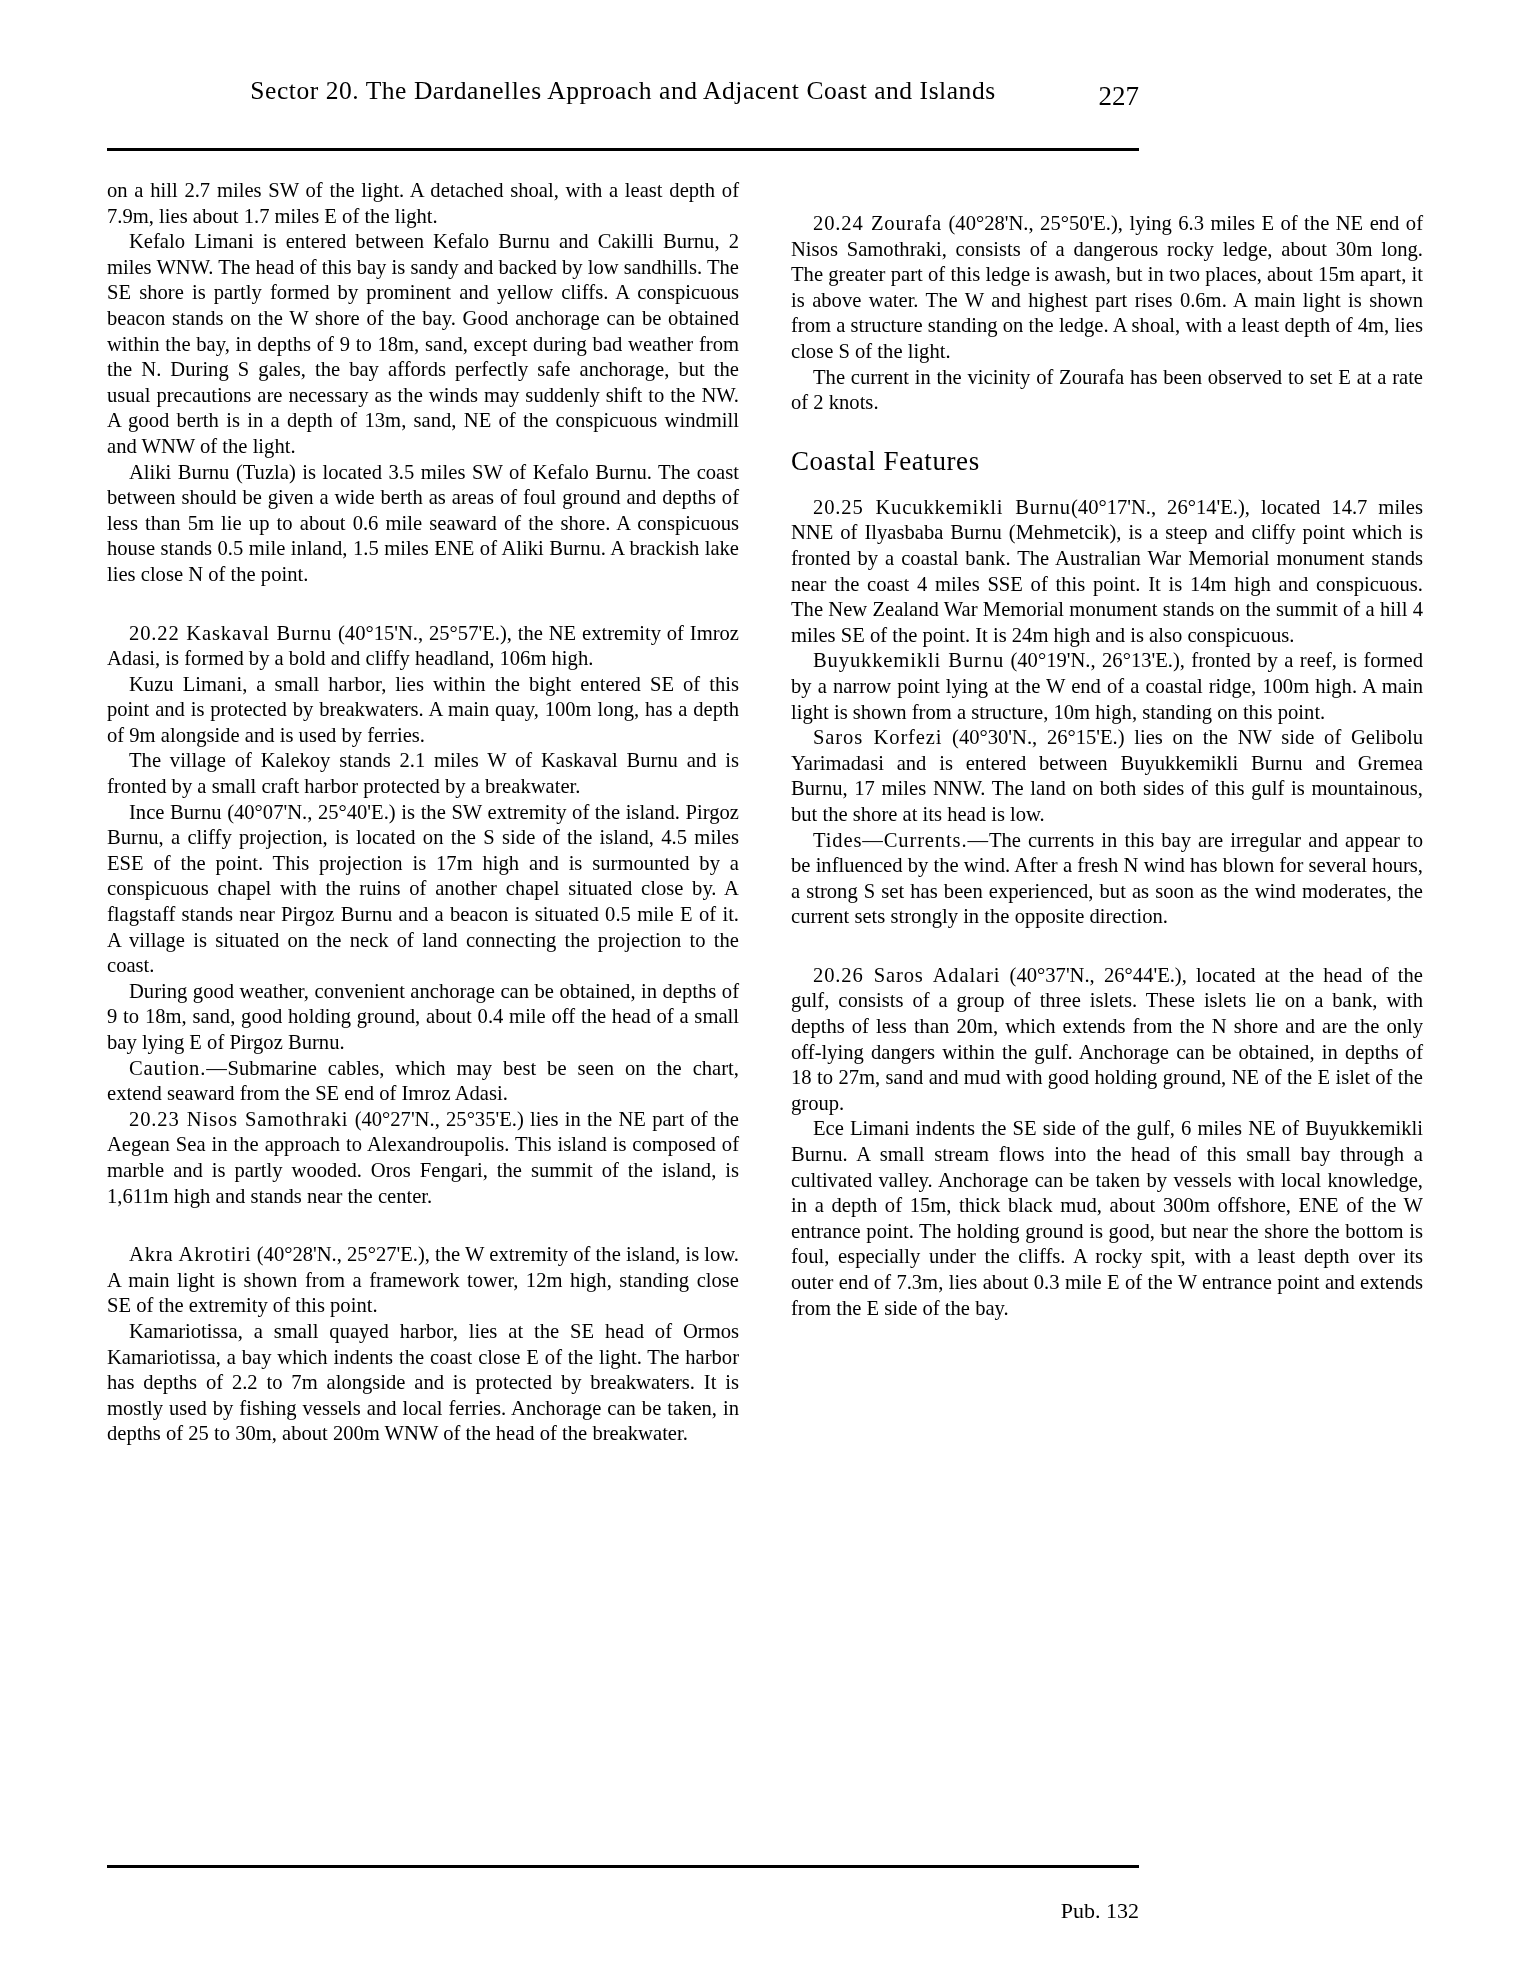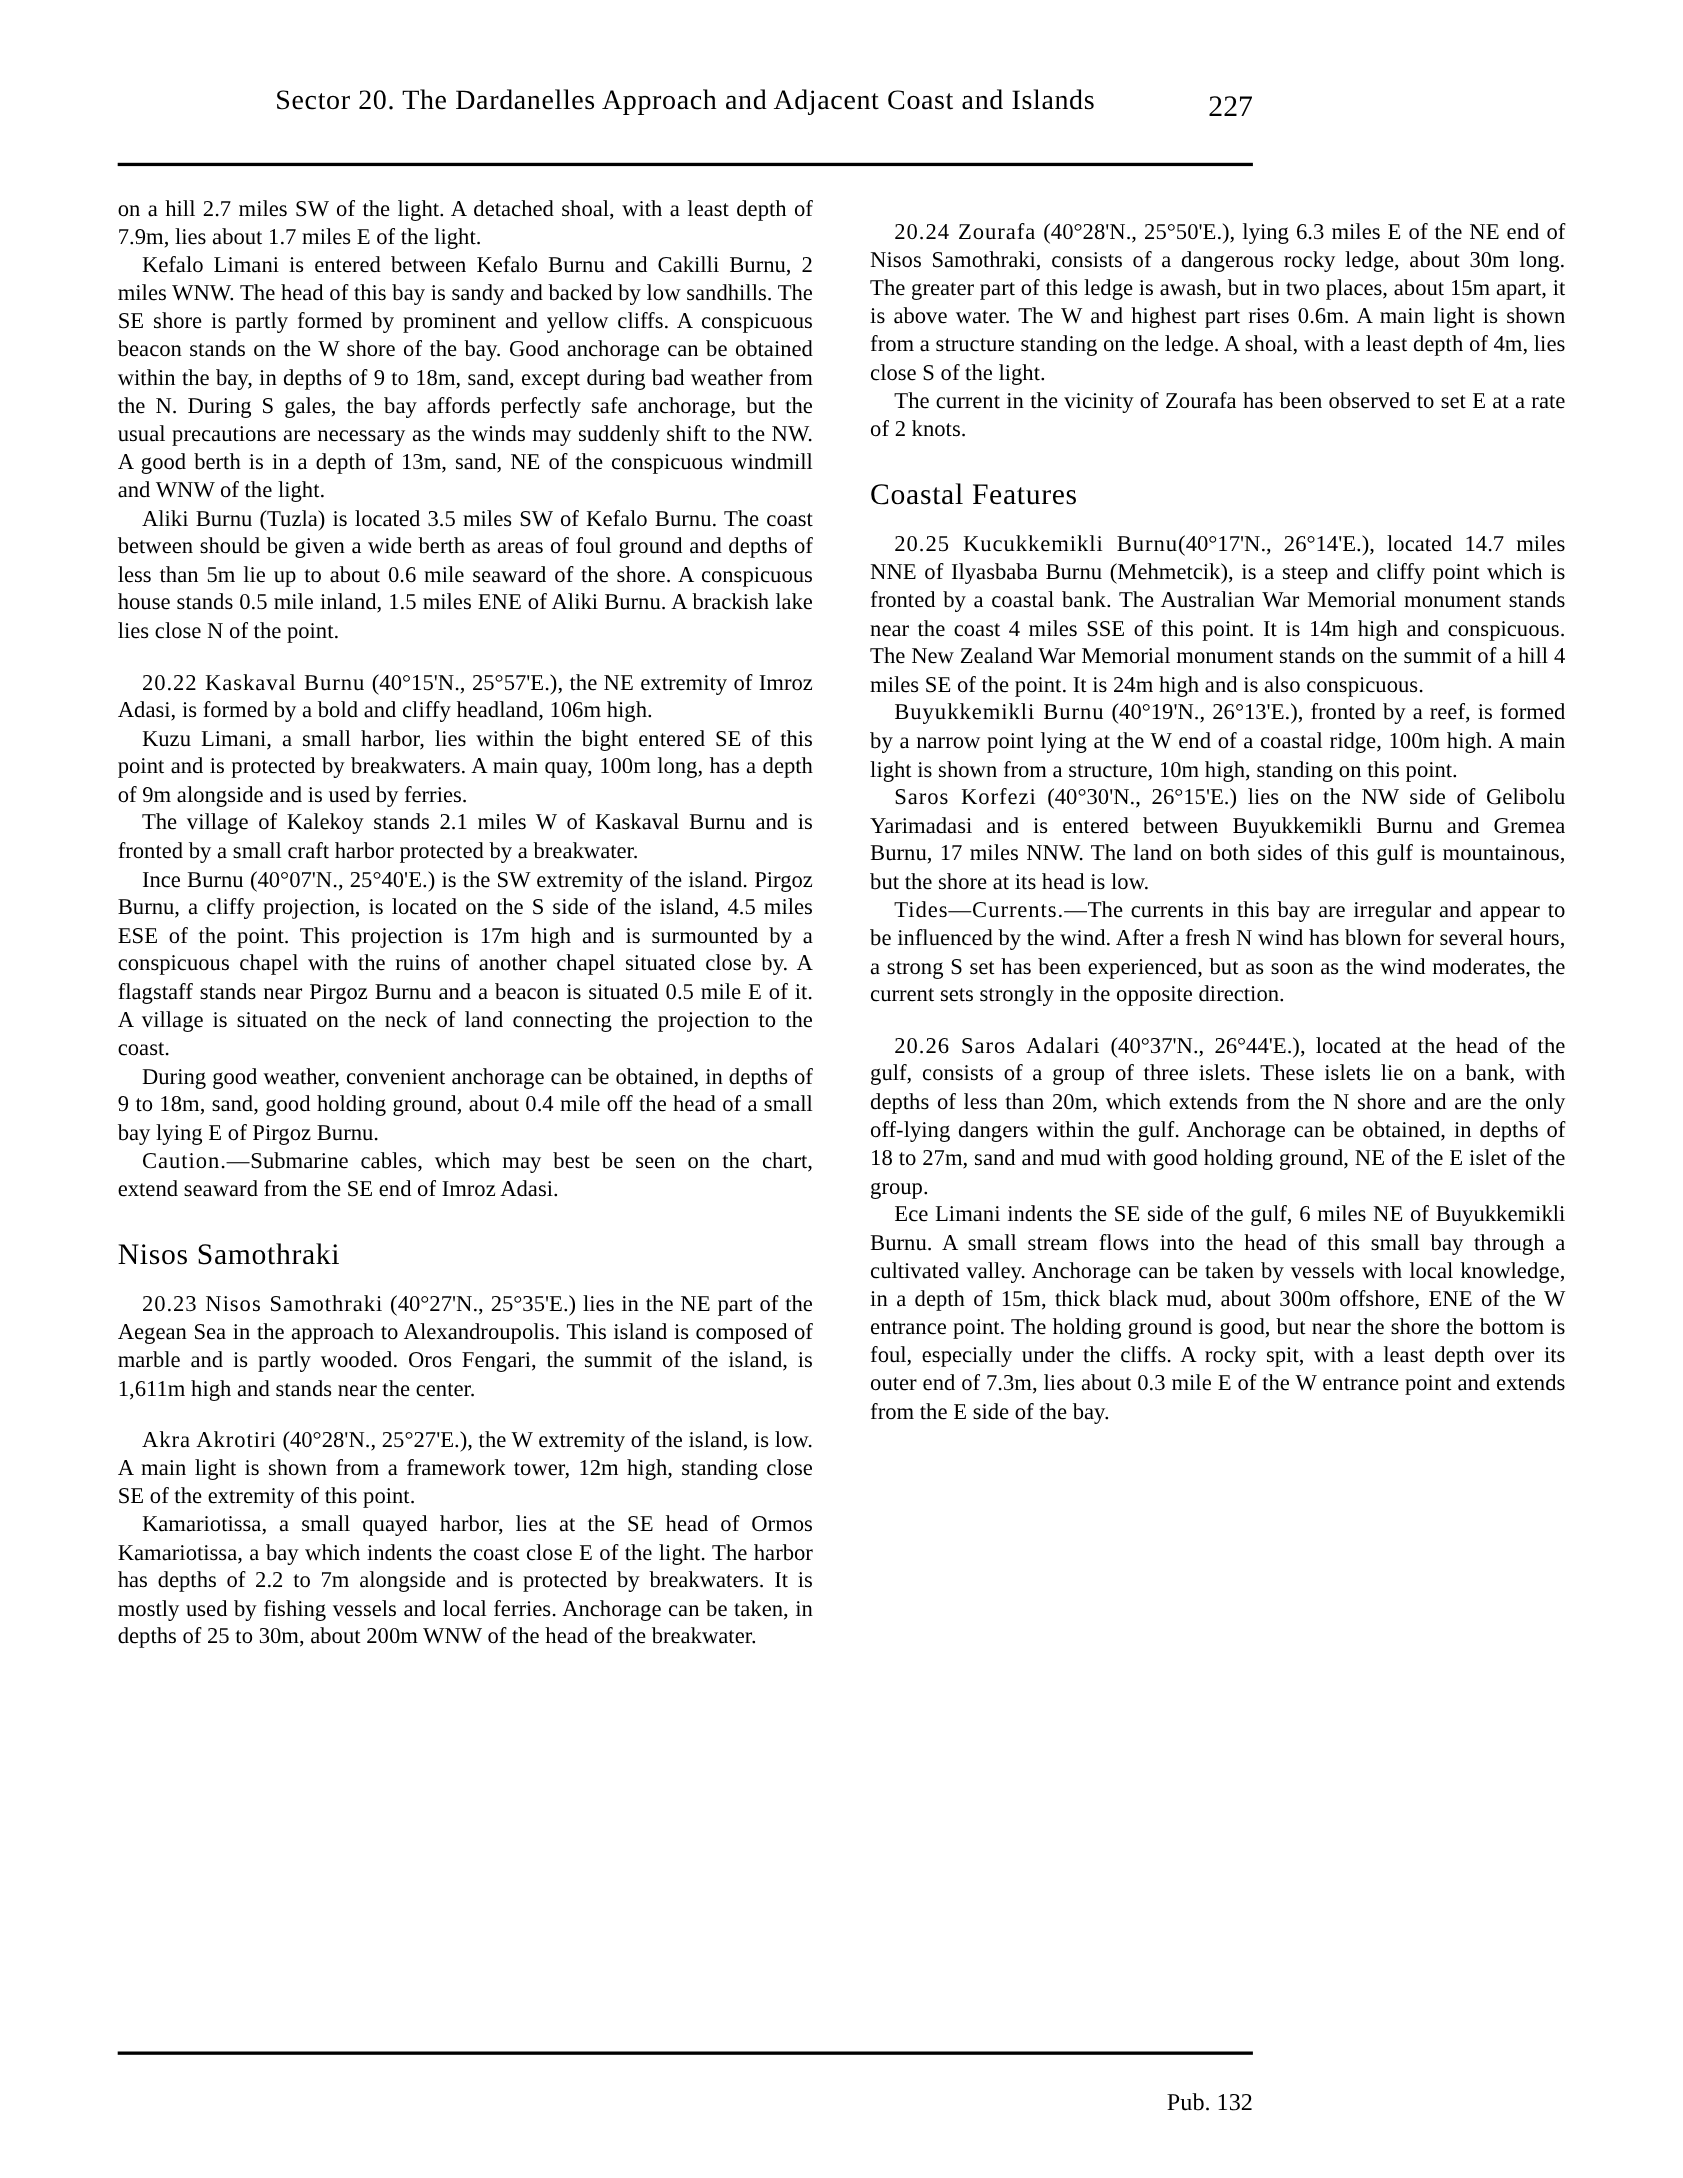--- a/index.html
+++ b/index.html
@@ -93,21 +93,21 @@
     text-justify: inter-word;
     hyphens: none;
   }
   p.indent {
     text-indent: 22px;
   }
   p.noindent {
     text-indent: 0;
   }
   p.spaced {
-    margin-top: 21px;
+    margin-top: 33px;
     text-indent: 22px;
   }
 
   h2.section-head {
     margin: 0;
     font-size: 27px;
     font-weight: normal;
     letter-spacing: 0.6px;
     line-height: 1.15;
     padding-top: 30px;
@@ -138,21 +138,20 @@
     <div class="col" id="left-col">
         <p class="noindent" id="p-l1"><span>on a hill 2.7 miles SW of the light. A detached shoal, with a least depth of 7.9m, lies about 1.7 miles E of the light.</span></p>
         <p class="indent" id="p-l2"><span>Kefalo Limani is entered between Kefalo Burnu and Cakilli Burnu, 2 miles WNW. The head of this bay is sandy and backed by low sandhills. The SE shore is partly formed by prominent and yellow cliffs. A conspicuous beacon stands on the W shore of the bay. Good anchorage can be obtained within the bay, in depths of 9 to 18m, sand, except during bad weather from the N. During S gales, the bay affords perfectly safe anchorage, but the usual precautions are necessary as the winds may suddenly shift to the NW. A good berth is in a depth of 13m, sand, NE of the conspicuous windmill and WNW of the light.</span></p>
         <p class="indent" id="p-l3"><span>Aliki Burnu (Tuzla) is located 3.5 miles SW of Kefalo Burnu. The coast between should be given a wide berth as areas of foul ground and depths of less than 5m lie up to about 0.6 mile seaward of the shore. A conspicuous house stands 0.5 mile inland, 1.5 miles ENE of Aliki Burnu. A brackish lake lies close N of the point.</span></p>
         <p class="spaced" id="p-l4"><span class="lead">20.22 Kaskaval Burnu</span><span> (40°15'N., 25°57'E.), the NE extremity of Imroz Adasi, is formed by a bold and cliffy headland, 106m high.</span></p>
         <p class="indent" id="p-l5"><span>Kuzu Limani, a small harbor, lies within the bight entered SE of this point and is protected by breakwaters. A main quay, 100m long, has a depth of 9m alongside and is used by ferries.</span></p>
         <p class="indent" id="p-l6"><span>The village of Kalekoy stands 2.1 miles W of Kaskaval Burnu and is fronted by a small craft harbor protected by a breakwater.</span></p>
         <p class="indent" id="p-l7"><span>Ince Burnu (40°07'N., 25°40'E.) is the SW extremity of the island. Pirgoz Burnu, a cliffy projection, is located on the S side of the island, 4.5 miles ESE of the point. This projection is 17m high and is surmounted by a conspicuous chapel with the ruins of another chapel situated close by. A flagstaff stands near Pirgoz Burnu and a beacon is situated 0.5 mile E of it. A village is situated on the neck of land connecting the projection to the coast.</span></p>
         <p class="indent" id="p-l8"><span>During good weather, convenient anchorage can be obtained, in depths of 9 to 18m, sand, good holding ground, about 0.4 mile off the head of a small bay lying E of Pirgoz Burnu.</span></p>
         <p class="indent" id="p-l9"><span class="caution-lead">Caution.—</span><span>Submarine cables, which may best be seen on the chart, extend seaward from the SE end of Imroz Adasi.</span></p>
-        <h2 class="section-head">Nisos Samothraki</h2>
         <p class="indent" id="p-l10"><span class="lead">20.23 Nisos Samothraki</span><span> (40°27'N., 25°35'E.) lies in the NE part of the Aegean Sea in the approach to Alexandroupolis. This island is composed of marble and is partly wooded. Oros Fengari, the summit of the island, is 1,611m high and stands near the center.</span></p>
         <p class="spaced" id="p-l11"><span class="lead">Akra Akrotiri</span><span> (40°28'N., 25°27'E.), the W extremity of the island, is low. A main light is shown from a framework tower, 12m high, standing close SE of the extremity of this point.</span></p>
         <p class="indent" id="p-l12"><span>Kamariotissa, a small quayed harbor, lies at the SE head of Ormos Kamariotissa, a bay which indents the coast close E of the light. The harbor has depths of 2.2 to 7m alongside and is protected by breakwaters. It is mostly used by fishing vessels and local ferries. Anchorage can be taken, in depths of 25 to 30m, about 200m WNW of the head of the breakwater.</span></p>
       </div>
 
     <div class="col" id="right-col">
         <p class="spaced" id="p-r2"><span class="lead">20.24 Zourafa</span><span> (40°28'N., 25°50'E.), lying 6.3 miles E of the NE end of Nisos Samothraki, consists of a dangerous rocky ledge, about 30m long. The greater part of this ledge is awash, but in two places, about 15m apart, it is above water. The W and highest part rises 0.6m. A main light is shown from a structure standing on the ledge. A shoal, with a least depth of 4m, lies close S of the light.</span></p>
         <p class="indent" id="p-r3"><span>The current in the vicinity of Zourafa has been observed to set E at a rate of 2 knots.</span></p>
         <h2 class="section-head">Coastal Features</h2>
         <p class="indent" id="p-r5"><span class="lead">20.25 Kucukkemikli Burnu</span><span>(40°17'N., 26°14'E.), located 14.7 miles NNE of Ilyasbaba Burnu (Mehmetcik), is a steep and cliffy point which is fronted by a coastal bank. The Australian War Memorial monument stands near the coast 4 miles SSE of this point. It is 14m high and conspicuous. The New Zealand War Memorial monument stands on the summit of a hill 4 miles SE of the point. It is 24m high and is also conspicuous.</span></p>

